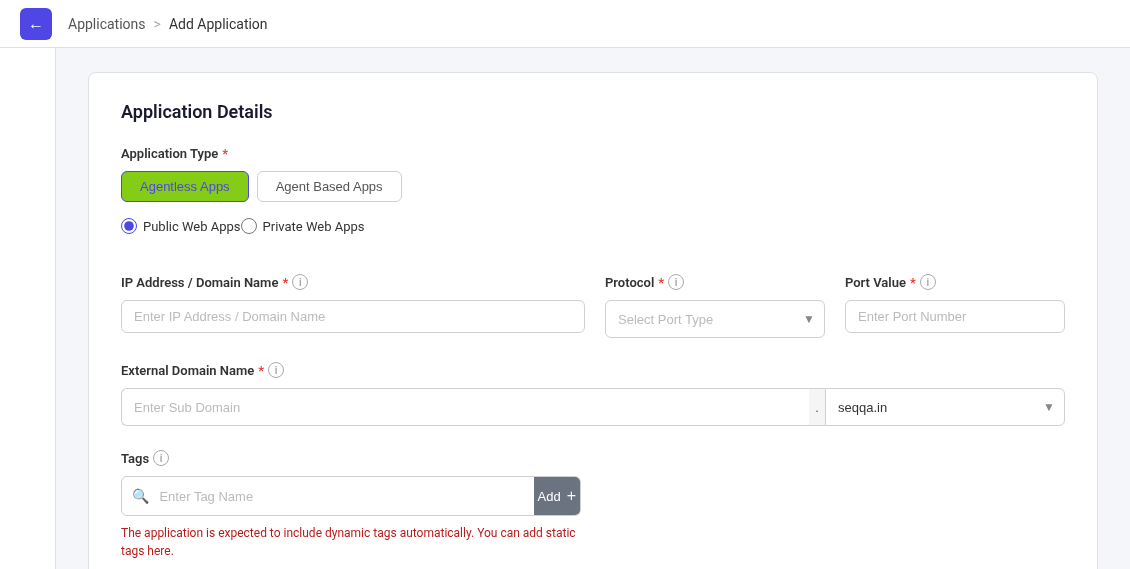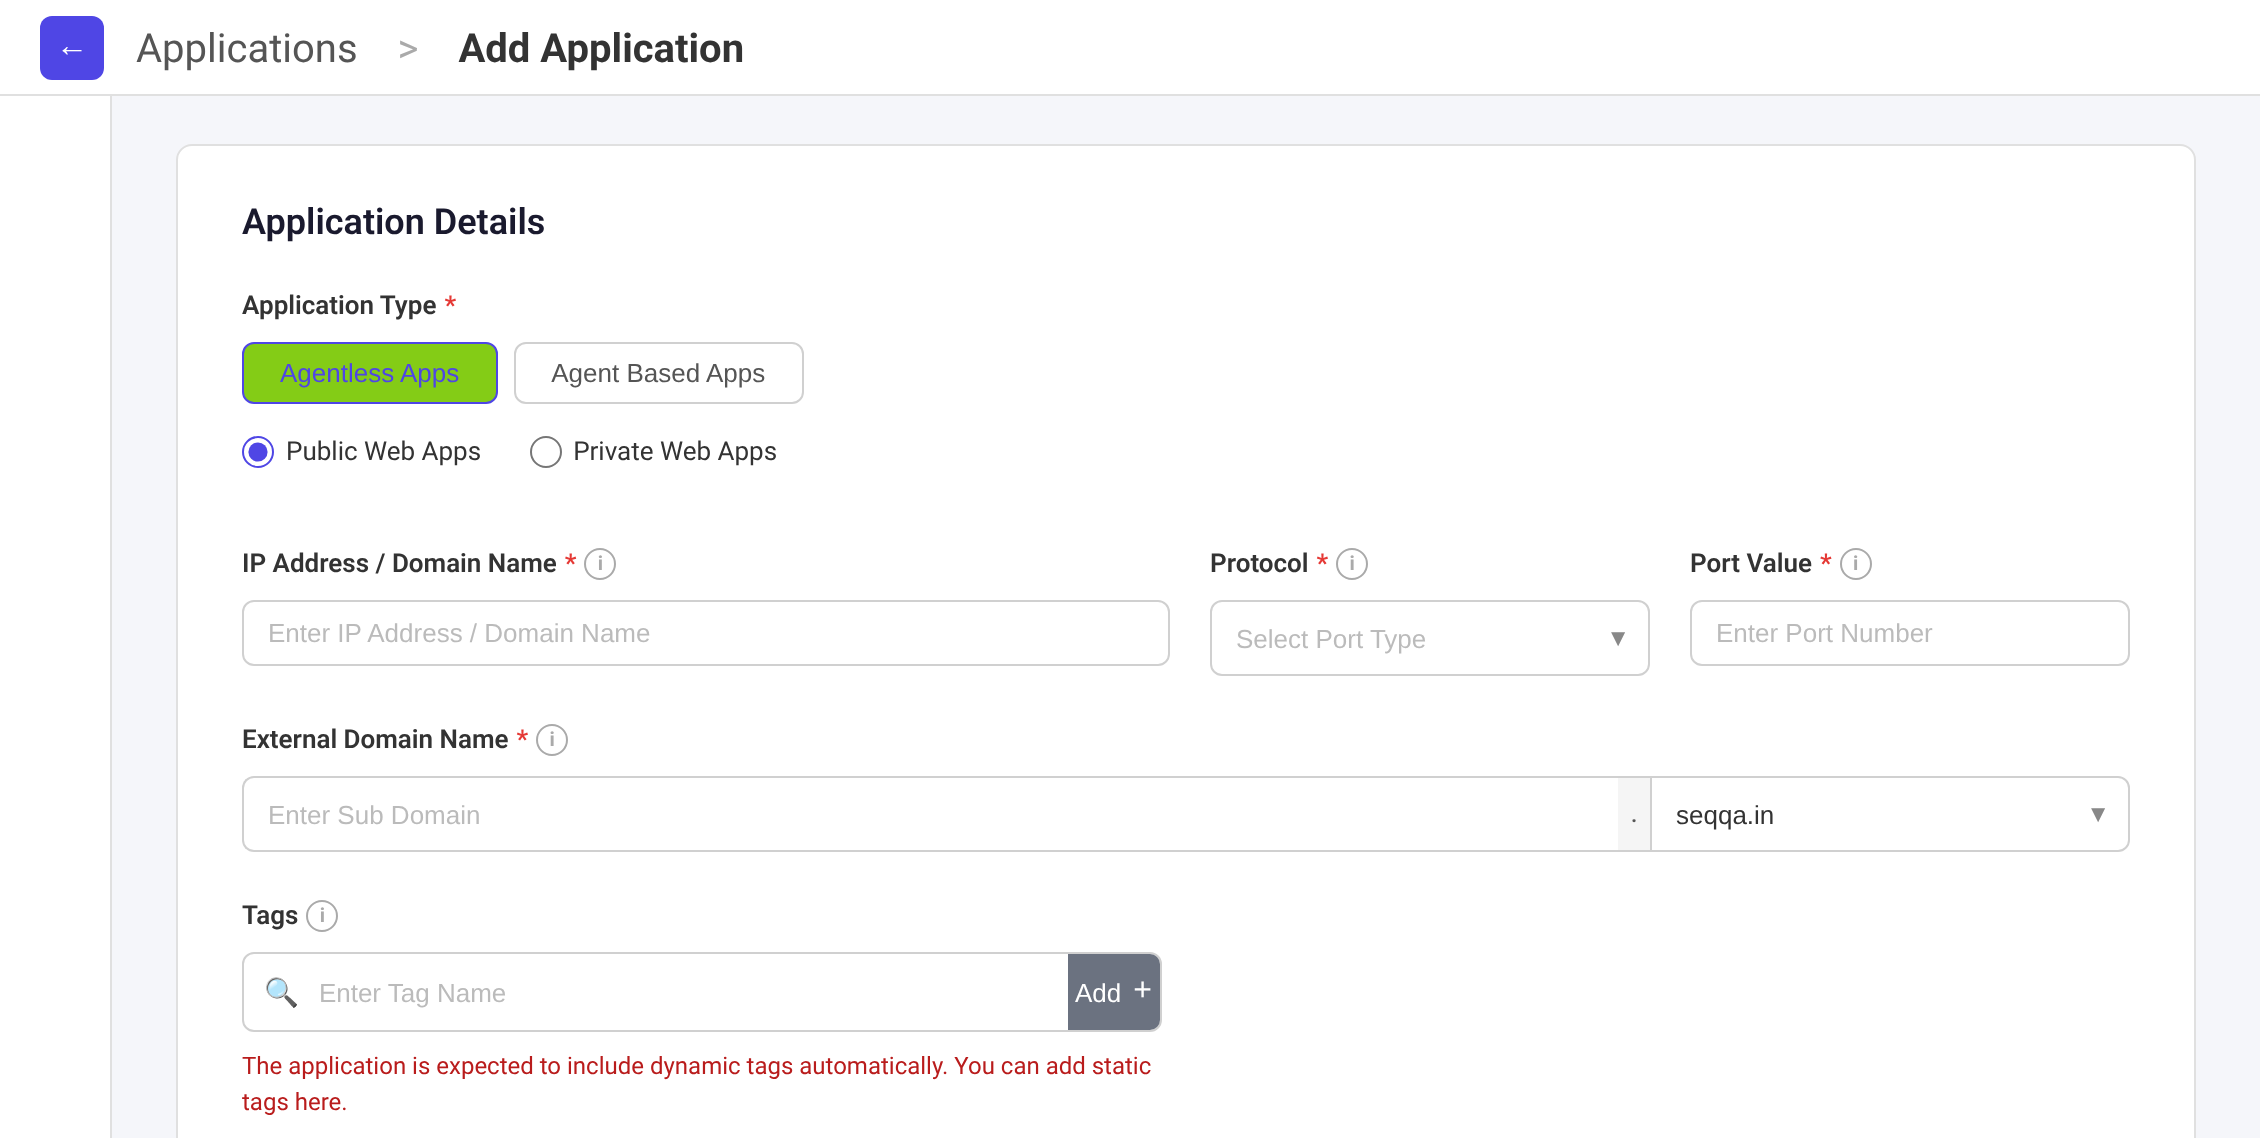--- a/index.html
+++ b/index.html
@@ -31,26 +31,26 @@
       display: flex;
       align-items: center;
       justify-content: center;
       cursor: pointer;
       margin-right: 16px;
       font-size: 16px;
     }
     .breadcrumb {
       display: flex;
       align-items: center;
-      gap: 20px;
-      font-size: 20px;
+      gap: 8px;
+      font-size: 14px;
       color: #555;
     }
     .breadcrumb .separator { color: #aaa; }
-    .breadcrumb .current { color: #333; font-weight: 700; }
+    .breadcrumb .current { color: #333; font-weight: 400; }
 
     
     .main-content {
       display: flex;
       flex: 1;
       overflow: hidden;
     }
 
     
     .sidebar {
@@ -128,21 +128,20 @@
     }
     .toggle-btn.active {
       border-color: #4f46e5;
       color: #4f46e5;
       background: #84cc16;
     }
 
     
     .radio-group {
       display: flex;
-      gap: 24px;
       align-items: center;
     }
     .radio-label {
       display: flex;
       align-items: center;
       gap: 6px;
       font-size: 13px;
       color: #333;
       cursor: pointer;
     }

